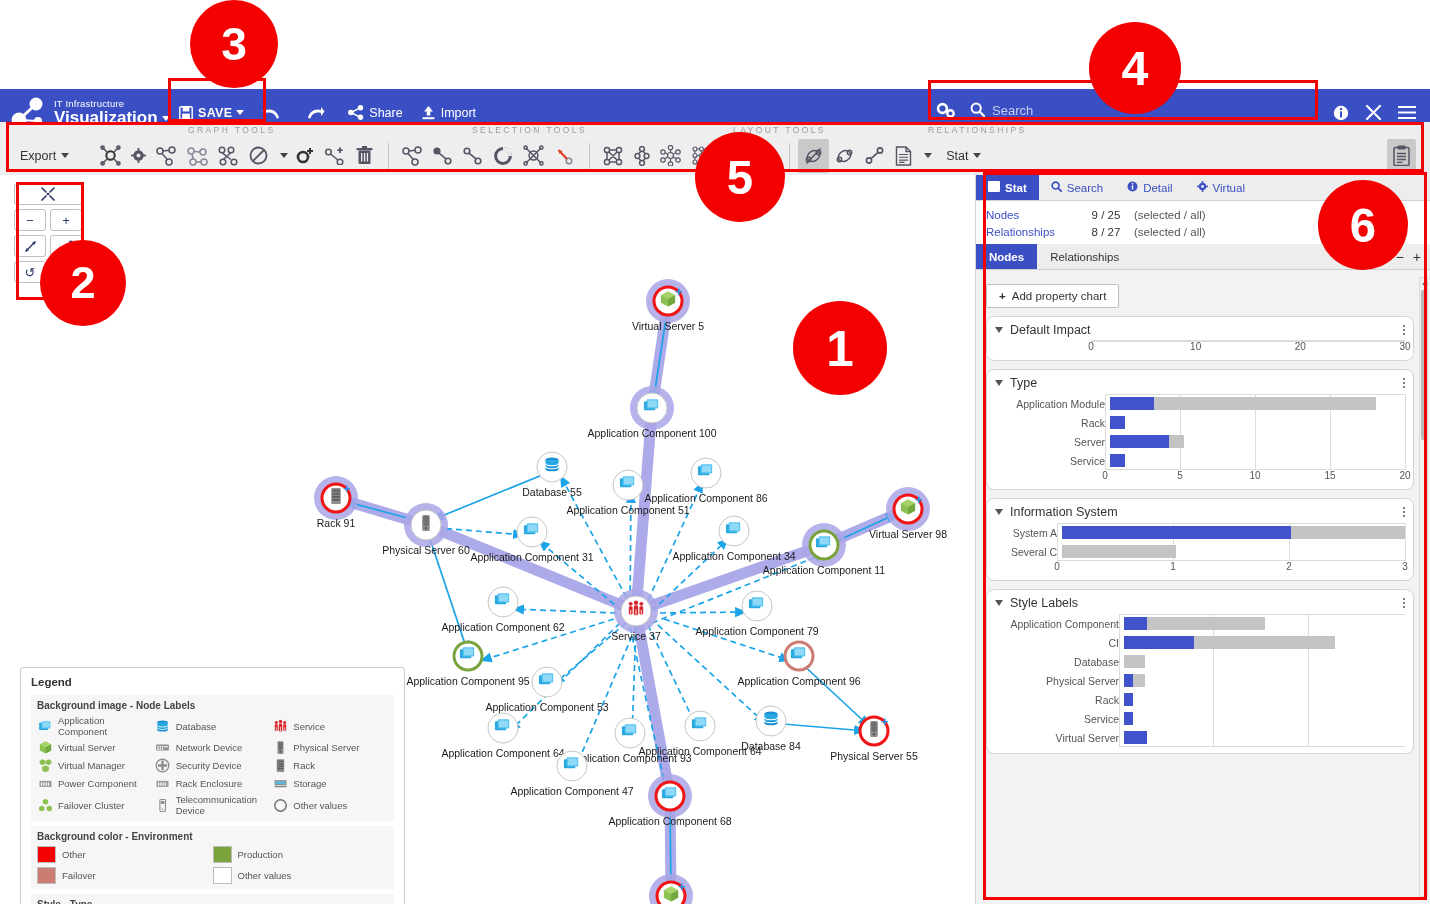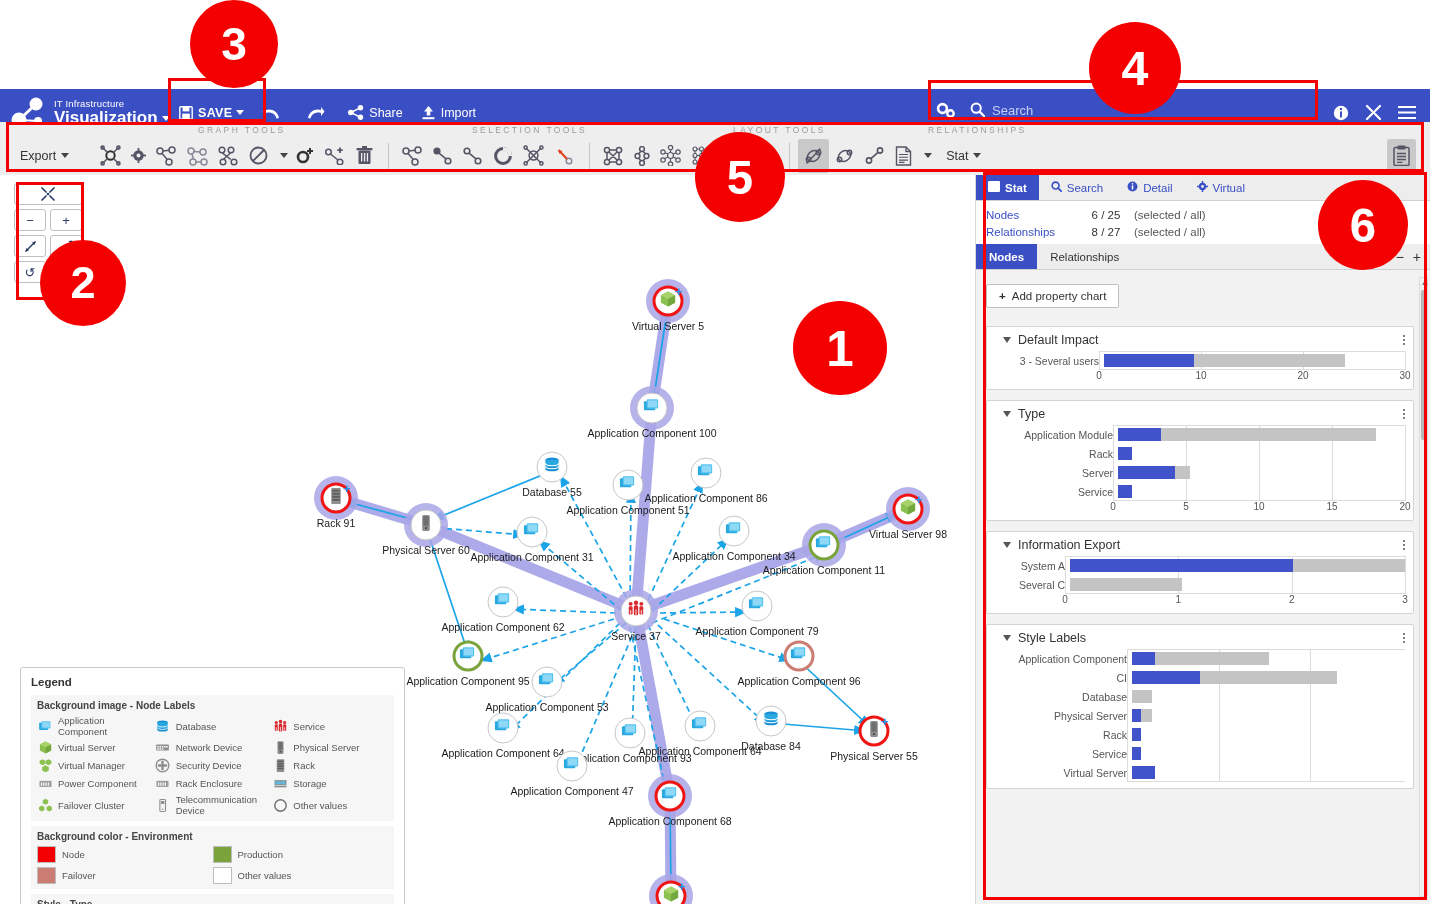--- a/index.html
+++ b/index.html
@@ -91,22 +91,22 @@
   .stat-val{width:56px;color:#333;text-align:center;}
   .stat-note{color:#555;}
   .subtabs{display:flex;align-items:center;height:25px;background:#ededed;border-bottom:1px solid #d0d0d0;}
   .subtab{font-size:11.5px;padding:0 13px;height:25px;display:flex;align-items:center;cursor:pointer;color:#333;}
   .subtab.active{background:#3a4fc4;color:#fff;font-weight:bold;}
   .subtab-tools{margin-left:auto;display:flex;gap:9px;padding-right:9px;color:#333;font-size:14px;}
   .chartscroll{position:absolute;left:0;top:101px;width:454px;height:628px;overflow:hidden;background:#f2f2f2;}
   .addchart{margin:8px 0 8px 10px;border:1px solid #c0c0c0;background:#fff;border-radius:2px;
             font-size:11.5px;color:#333;padding:5px 12px;display:inline-flex;align-items:center;cursor:pointer;}
   .addchart .pl{color:#333;margin-right:6px;font-weight:bold;}
-  .card{margin:10px 16px 8px 10px;background:#fff;border:1px solid #d4d4d4;border-radius:2px;
-        padding:6px 8px 6px 16px;position:relative;}
+  .card{margin:0 16px 8px 10px;background:#fff;border:1px solid #d4d4d4;border-radius:8px;
+        padding:6px 8px 6px 8px;position:relative;}
   .card-hd{display:flex;align-items:center;font-size:12.5px;color:#333;margin-bottom:4px;}
   .card-hd .tri{width:0;height:0;border-left:4.5px solid transparent;border-right:4.5px solid transparent;
                 border-top:6px solid #555;margin-right:7px;cursor:pointer;}
   .kebab{margin-left:auto;color:#555;font-size:13px;letter-spacing:0;cursor:pointer;line-height:9px;}
   .kebab i{display:block;width:2.5px;height:2.5px;background:#555;border-radius:50%;margin:1.5px 0;}
   .chart{position:relative;}
   .bars{position:relative;}
   .brow{display:flex;align-items:center;height:19px;}
   .blabel{font-size:10.5px;color:#555;text-align:right;padding-right:5px;flex:none;white-space:nowrap;}
   .btrack{position:relative;height:13px;flex:1;}
@@ -238,21 +238,21 @@
             <rect y="6.5" width="18" height="2" fill="#fff"></rect>
             <rect y="12" width="18" height="2" fill="#fff"></rect>
           </svg>
         </span>
       </div>
     </div>
   </div>
 
   <div class="toolbar">
     <div class="tb-captions">
-      <span class="tb-cap" style="left:198px">GRAPH TOOLS</span>
+      <span class="tb-cap" style="left:188px">GRAPH TOOLS</span>
       <span class="tb-cap" style="left:472px">SELECTION TOOLS</span>
       <span class="tb-cap" style="left:733px">LAYOUT TOOLS</span>
       <span class="tb-cap" style="left:928px">RELATIONSHIPS</span>
     </div>
     <div class="tb-row">
       <div class="tb-text" style="margin-left:16px">
         <span>Export</span>
           <i class="tb-caret"></i>
       </div>
 
@@ -1119,21 +1119,21 @@
               </span>
               <span>Other values</span>
             </div>
           </div>
       </div>
       <div class="legend-sec">
         <div class="legend-sec-title">Background color - Environment</div>
         <div class="legend-grid2" id="legend-envs">
             <div class="legend-item">
               <span class="sw" style="background:#f40000"></span>
-              <span>Node</span>
+              <span>Other</span>
             </div>
             <div class="legend-item">
               <span class="sw" style="background:#7ba33c"></span>
               <span>Production</span>
             </div>
             <div class="legend-item">
               <span class="sw" style="background:#cc7d73"></span>
               <span>Failover</span>
             </div>
             <div class="legend-item">
@@ -1188,21 +1188,21 @@
                 <rect x="9.4" y="5.2" width="2.6" height="1.6"></rect>
               </g>
             </svg></span>
           <span>Virtual</span>
         </div>
       </div>
 
     <div class="stats">
       <div class="stat-row">
         <span class="stat-lbl">Nodes</span>
-        <span class="stat-val">6 / 25</span>
+        <span class="stat-val">9 / 25</span>
         <span class="stat-note">(selected / all)</span>
       </div>
       <div class="stat-row">
         <span class="stat-lbl">Relationships</span>
         <span class="stat-val">8 / 27</span>
         <span class="stat-note">(selected / all)</span>
       </div>
     </div>
 
     <div class="subtabs">
@@ -1232,27 +1232,20 @@
             </div>
             <div class="chart">
               <div class="gridbox">
                 <div class="grid" style="left:calc(96px + 0% - 0px)"></div>
                 <div class="grid" style="left:calc(96px + 33.33333333333333% - 32px)"></div>
                 <div class="grid" style="left:calc(96px + 66.66666666666666% - 64px)"></div>
                 <div class="grid" style="left:calc(96px + 100% - 96px)"></div>
               </div>
               <div class="topline" style="left:96px"></div>
               <div class="bars">
-                <div class="brow">
-                  <div class="blabel" style="width:96px">3 - Several users</div>
-                  <div class="btrack">
-                    <div class="bseg ball" style="left:0;width:80%"></div>
-                    <div class="bseg bsel" style="width:30%"></div>
-                  </div>
-                </div>
               </div>
               <div class="botline" style="left:96px"></div>
             </div>
             <div class="axis" style="margin-left:96px;position:relative">
               <span class="tick" style="left:0%">0</span>
               <span class="tick" style="left:33.33333333333333%">10</span>
               <span class="tick" style="left:66.66666666666666%">20</span>
               <span class="tick" style="left:100%">30</span>
             </div>
           </div>
@@ -1311,21 +1304,21 @@
               <span class="tick" style="left:0%">0</span>
               <span class="tick" style="left:25%">5</span>
               <span class="tick" style="left:50%">10</span>
               <span class="tick" style="left:75%">15</span>
               <span class="tick" style="left:100%">20</span>
             </div>
           </div>
           <div class="card">
             <div class="card-hd">
               <span class="tri"></span>
-              <span>Information Export</span>
+              <span>Information System</span>
               <span class="kebab">
                 <i></i>
                 <i></i>
                 <i></i>
               </span>
             </div>
             <div class="chart">
               <div class="gridbox">
                 <div class="grid" style="left:calc(62px + 0% - 0px)"></div>
                 <div class="grid" style="left:calc(62px + 33.33333333333333% - 20.666666666666664px)"></div>

